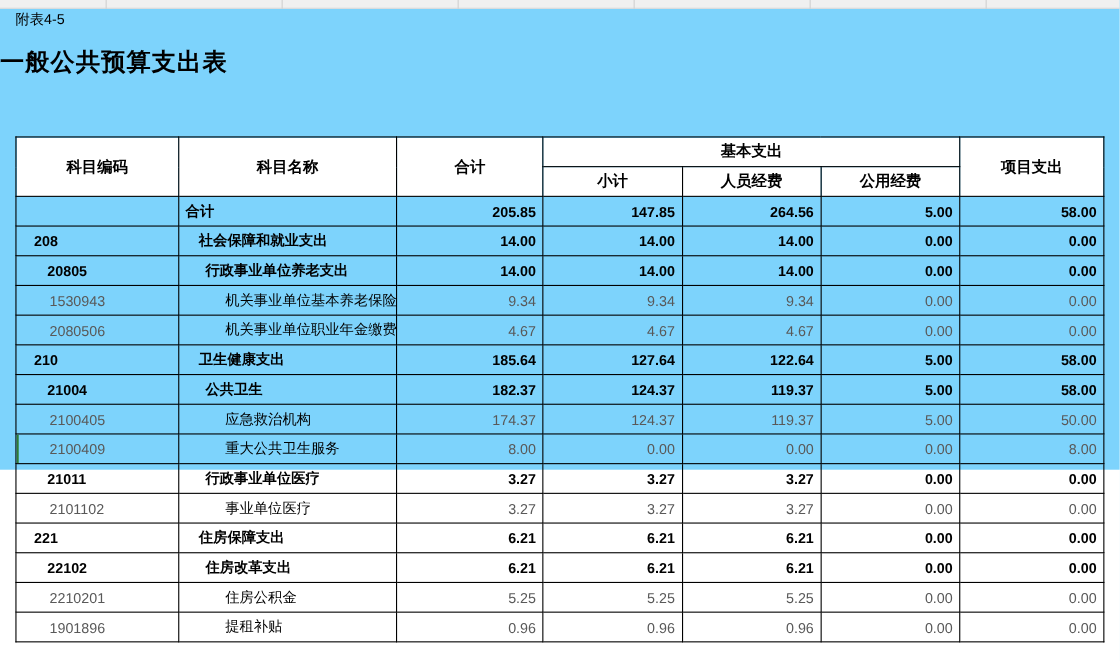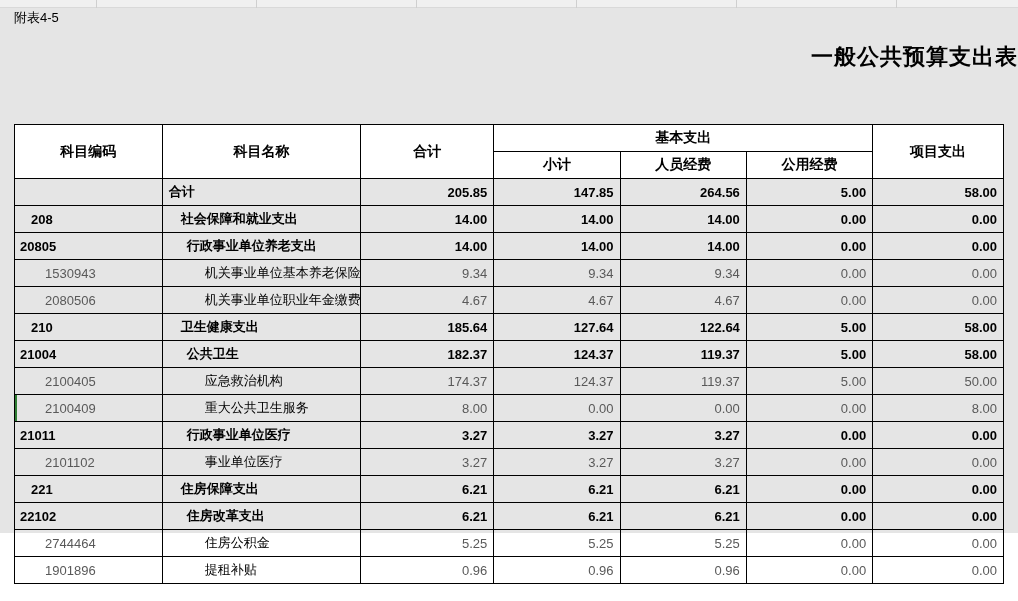--- a/index.html
+++ b/index.html
@@ -10,22 +10,22 @@
   body {
     width: 1018px;
     height: 601px;
     overflow: hidden;
     font-family: "Liberation Sans", sans-serif;
     color: #000000;
   }
   .page {
     position: relative;
     width: 1018px;
-    height: 533px;
-    background: #e5e5e5;
+    height: 427px;
+    background: #7dd3fc;
   }
   
   .top-strip {
     position: absolute;
     top: 0;
     left: 0;
     width: 1018px;
     height: 8px;
     background: #f0f0f0;
     border-bottom: 1px solid #d9d9d9;
@@ -44,21 +44,21 @@
     font-size: 13px;
     line-height: 16px;
     color: #000;
     white-space: nowrap;
   }
   .title {
     position: absolute;
     top: 42px;
     left: 0;
     width: 1018px;
-    text-align: right;
+    text-align: left;
     font-size: 22px;
     font-weight: bold;
     letter-spacing: 1px;
     font-family: "Liberation Serif", serif;
   }
   .subline {
     position: absolute;
     top: 86px;
     left: 0;
     width: 1018px;
@@ -120,21 +120,21 @@
     font-size: 13px;
     padding-right: 8px;
   }
   
   tr.lvl0 td.code, tr.lvl0 td.name { font-weight: bold; }
   tr.lvl1 td.code, tr.lvl1 td.name { font-weight: bold; }
   tr.lvl0 td.num, tr.lvl1 td.num { font-weight: bold; }
   tr.total td { font-weight: bold; }
 
   tr.lvl0 td.code { padding-left: 16px; }
-  tr.lvl1 td.code { padding-left: 5px; }
+  tr.lvl1 td.code { padding-left: 28px; }
   tr.lvl2 td.code { padding-left: 30px; color: #595959; }
   tr.lvl2 td.num  { color: #595959; }
   tr.lvl2 td.name { color: #000; }
 
   tr.lvl0 td.name { padding-left: 18px; }
   tr.lvl1 td.name { padding-left: 24px; margin-left: 36px; }
   tr.lvl2 td.name { padding-left: 42px; }
   tr.total td.name { padding-left: 6px; }
 
   
@@ -307,21 +307,21 @@
         <tr class="lvl1">
           <td class="code">22102</td>
           <td class="name">住房改革支出</td>
           <td class="num">6.21</td>
           <td class="num">6.21</td>
           <td class="num">6.21</td>
           <td class="num">0.00</td>
           <td class="num">0.00</td>
         </tr>
         <tr class="lvl2">
-          <td class="code">2744464</td>
+          <td class="code">2210201</td>
           <td class="name">住房公积金</td>
           <td class="num">5.25</td>
           <td class="num">5.25</td>
           <td class="num">5.25</td>
           <td class="num">0.00</td>
           <td class="num">0.00</td>
         </tr>
         <tr class="lvl2">
           <td class="code">1901896</td>
           <td class="name">提租补贴</td>

